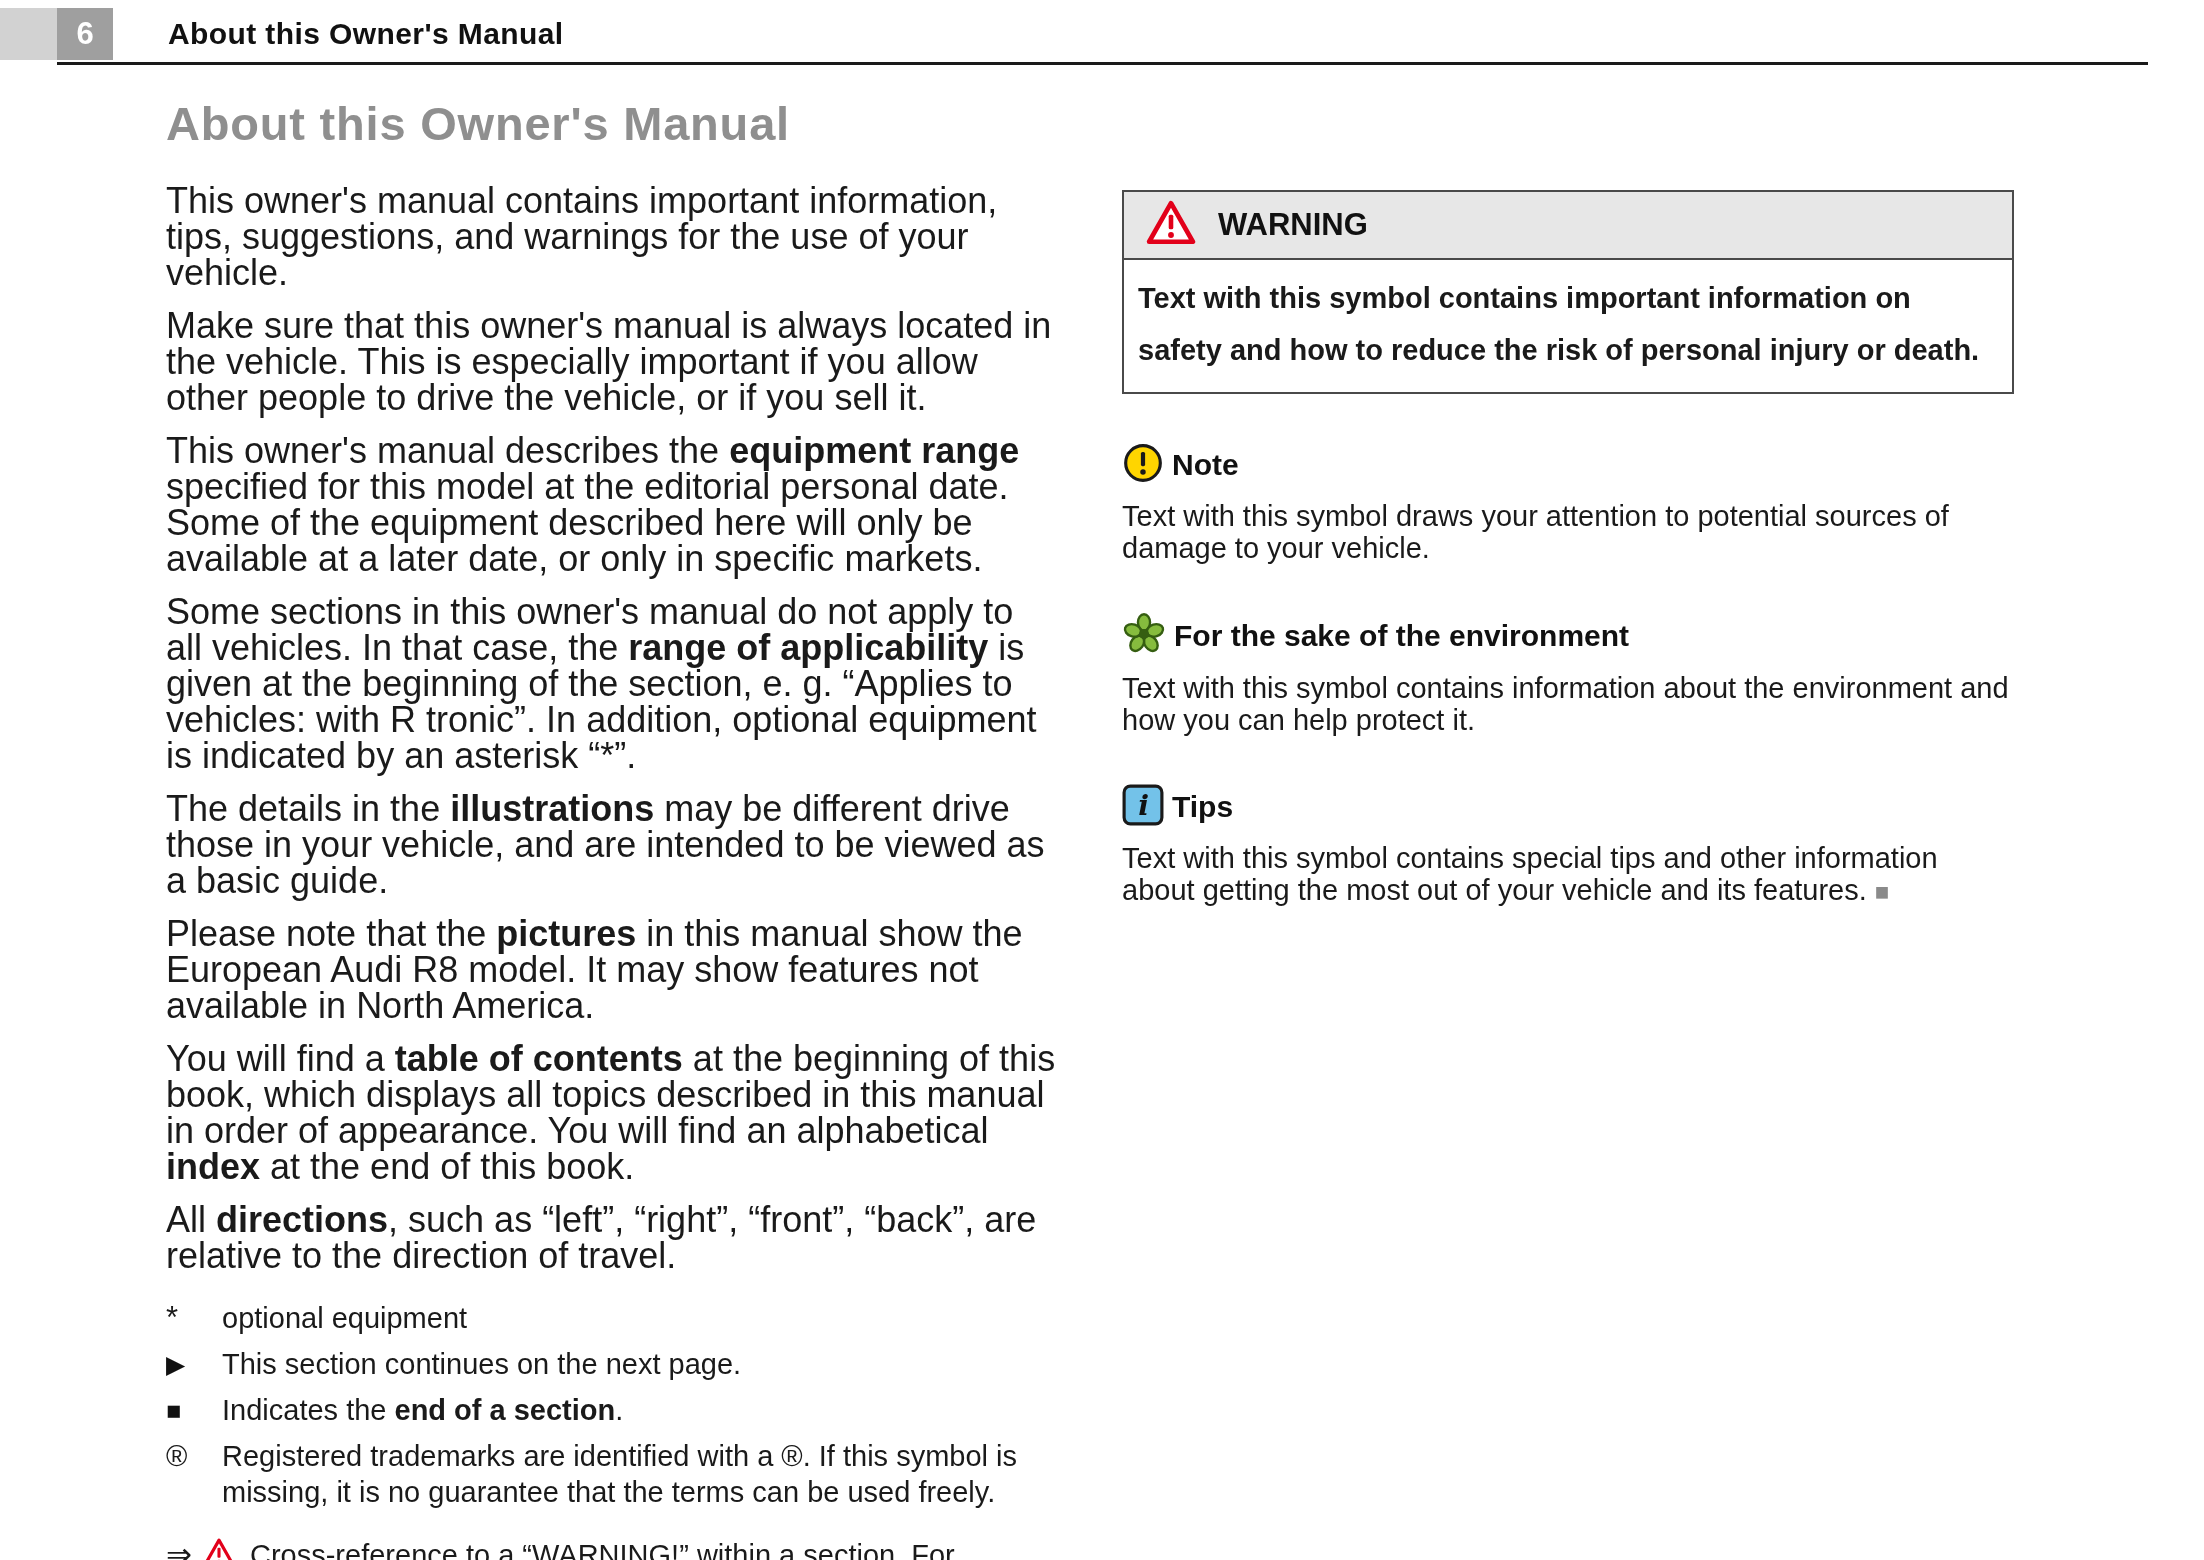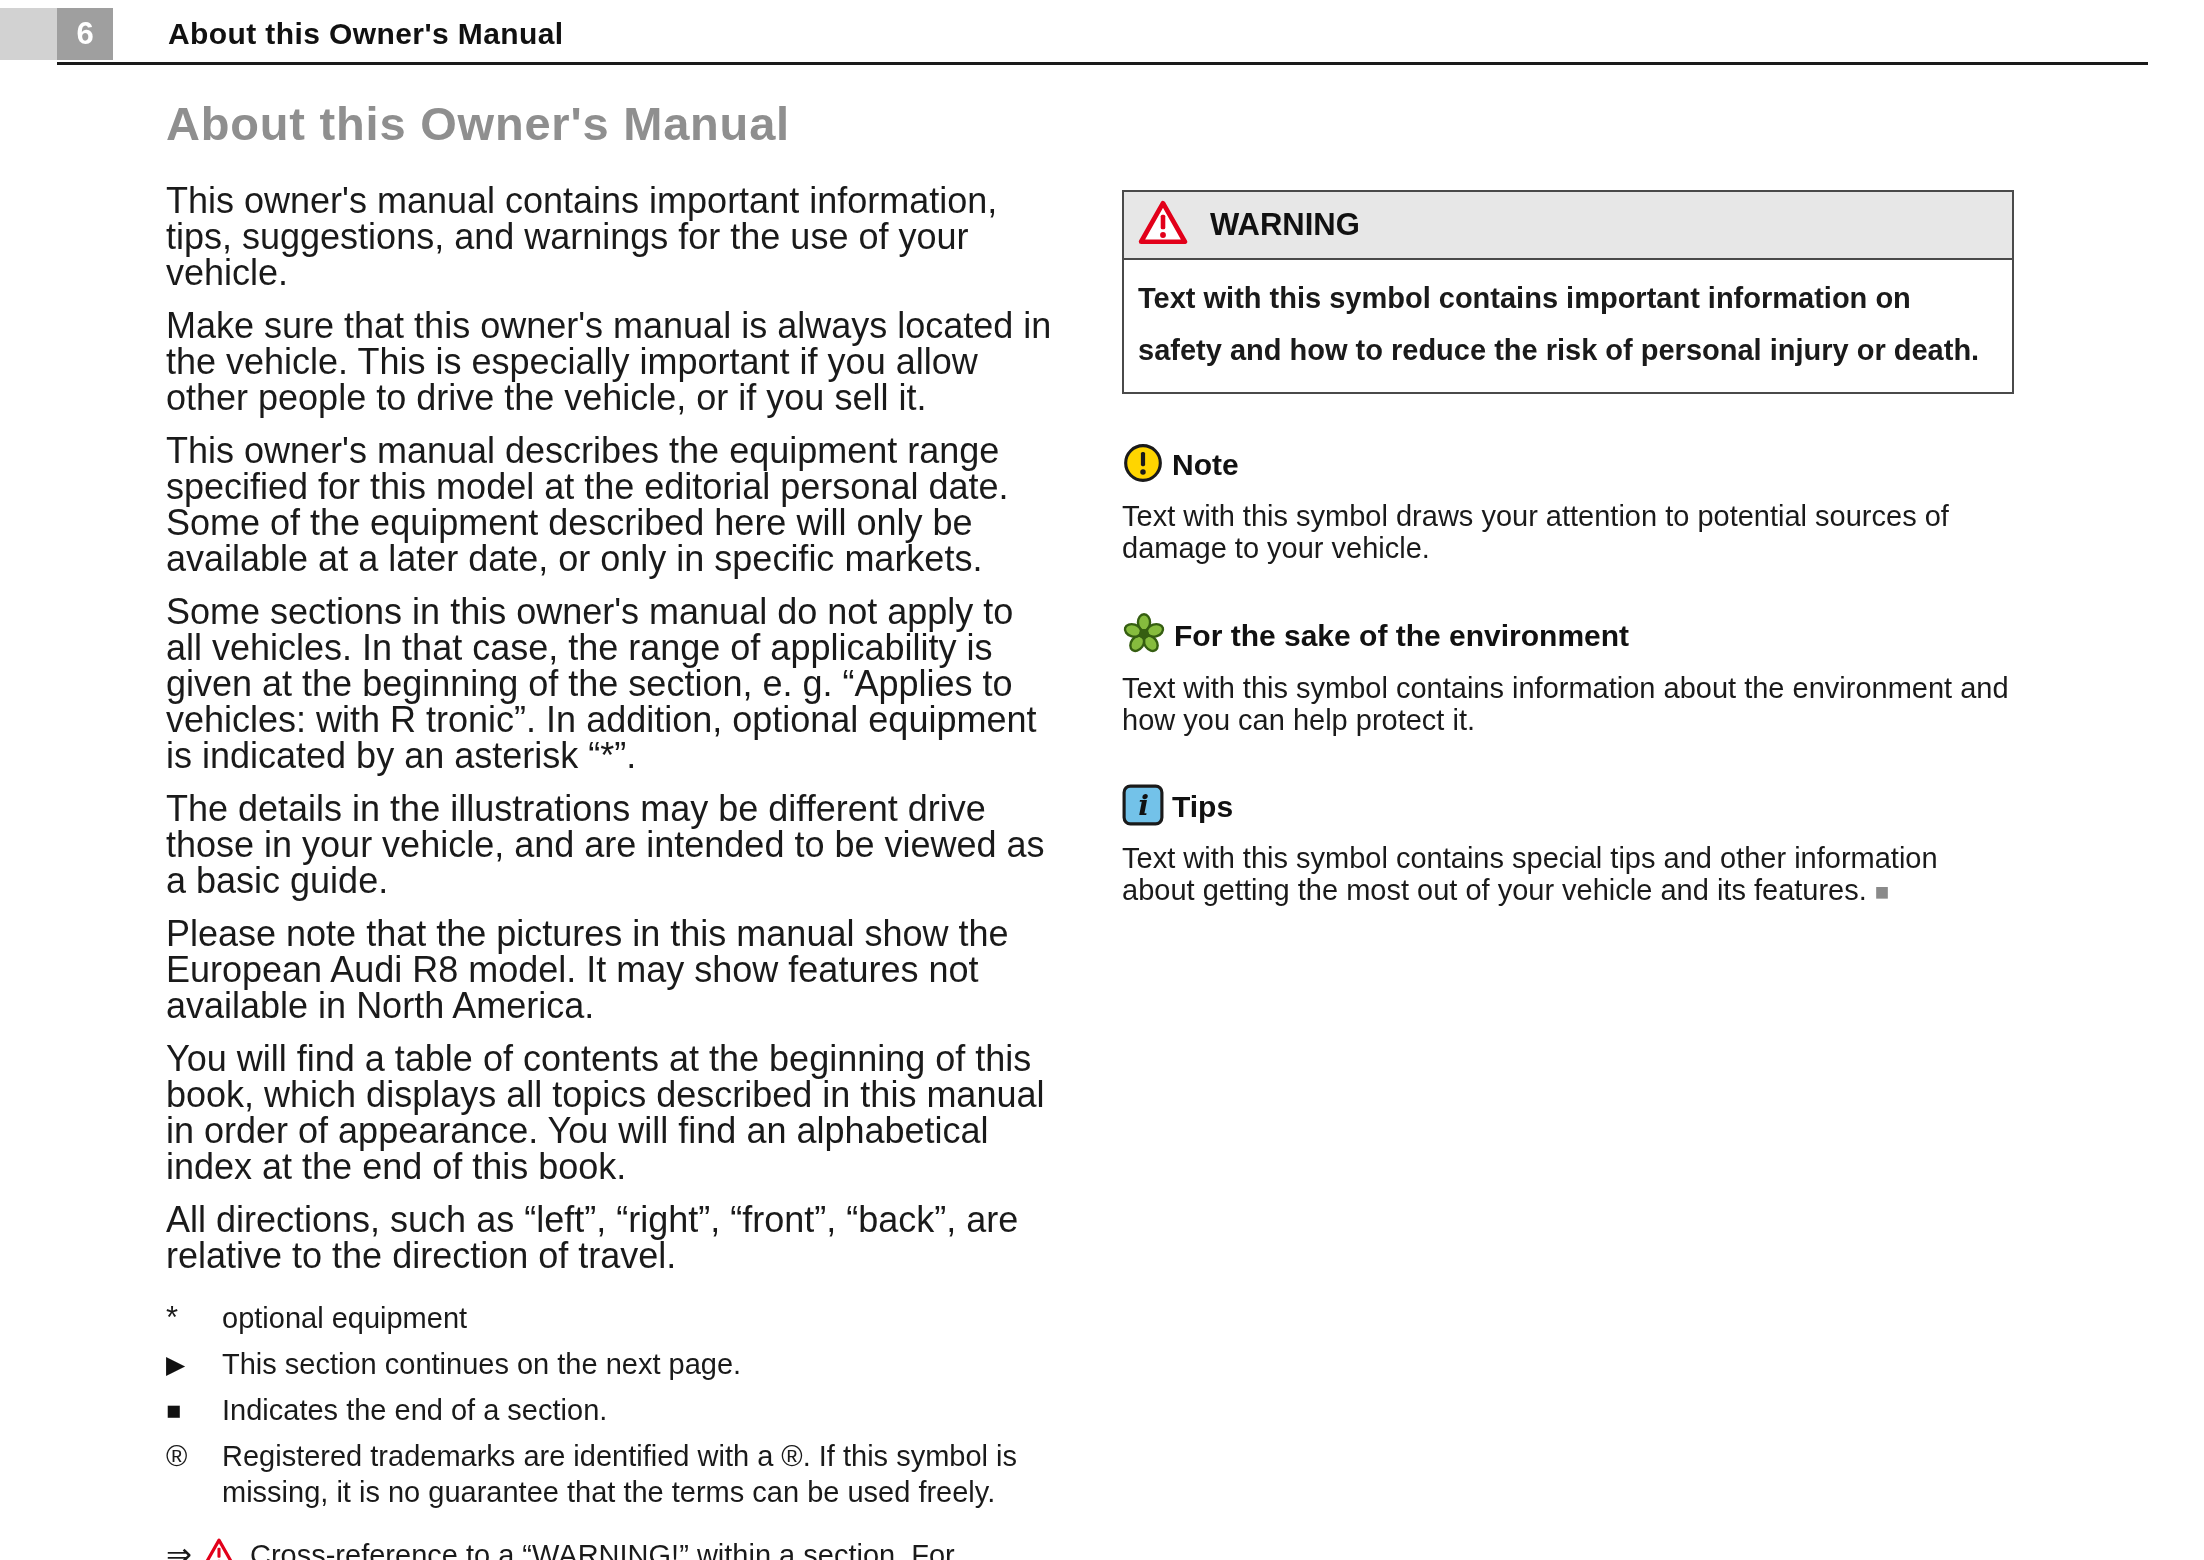--- a/index.html
+++ b/index.html
@@ -19,21 +19,21 @@
   .header-title { position: absolute; left: 168px; top: 0; height: 52px;
                   display: flex; align-items: center;
                   font-weight: bold; font-size: 30px; letter-spacing: 0.4px; color: #111; }
   .rule { position: absolute; top: 62px; left: 57px; width: 2091px; height: 3px; background: #1a1a1a; }
 
   
   .col-left { position: absolute; left: 166px; top: 96px; width: 892px; }
   .doc-title { font-size: 47px; font-weight: bold; color: #8f8f8f;
                margin: 0 0 32px 0; letter-spacing: 0.8px; }
   .para { font-size: 36px; line-height: 36px; margin: 0 0 17px 0; }
-  .para b, .legend-text b { font-weight: normal; }
+  .para b, .legend-text b { font-weight: bold; }
 
   .legend { margin-top: 26px; }
   .legend-row { display: flex; font-size: 29px; line-height: 36px; margin-bottom: 10px; }
   .legend-marker { width: 56px; flex: none; }
   .m-asterisk { font-size: 31px; }
   .m-triangle { font-size: 25px; color: #111; }
   .m-square   { font-size: 25px; color: #111; }
   .m-reg      { font-size: 29px; }
   .legend-text { flex: 1; }
 
@@ -41,21 +41,21 @@
   .crossref-arrow { font-size: 31px; margin-right: 10px; }
   .inline-warn { display: inline-block; width: 34px; height: 31px;
                  vertical-align: -4px; margin-right: 14px; }
 
   
   .col-right { position: absolute; left: 1122px; top: 190px; width: 892px; }
 
   .warning-box { border: 2px solid #4a4a4a; }
   .warning-head { display: flex; align-items: center; gap: 22px;
                   background: #e7e7e7; border-bottom: 2px solid #4a4a4a;
-                  padding: 10px 14px; height: 68px; }
+                  padding: 10px 22px; height: 68px; }
   .warning-title { font-size: 31px; font-weight: bold; color: #111; }
   .warning-body { padding: 12px 14px 16px; font-weight: bold;
                   font-size: 29px; line-height: 52px; }
 
   .symbol-section { margin-top: 48px; }
   .sec-head { display: flex; align-items: center; gap: 8px; margin-bottom: 12px; }
   .sec-title { font-size: 30px; font-weight: bold; color: #111; }
   .sec-body { font-size: 29px; line-height: 32px; margin: 0; }
   .endmark { color: #8a8a8a; font-size: 24px; margin-left: 8px; }
 

